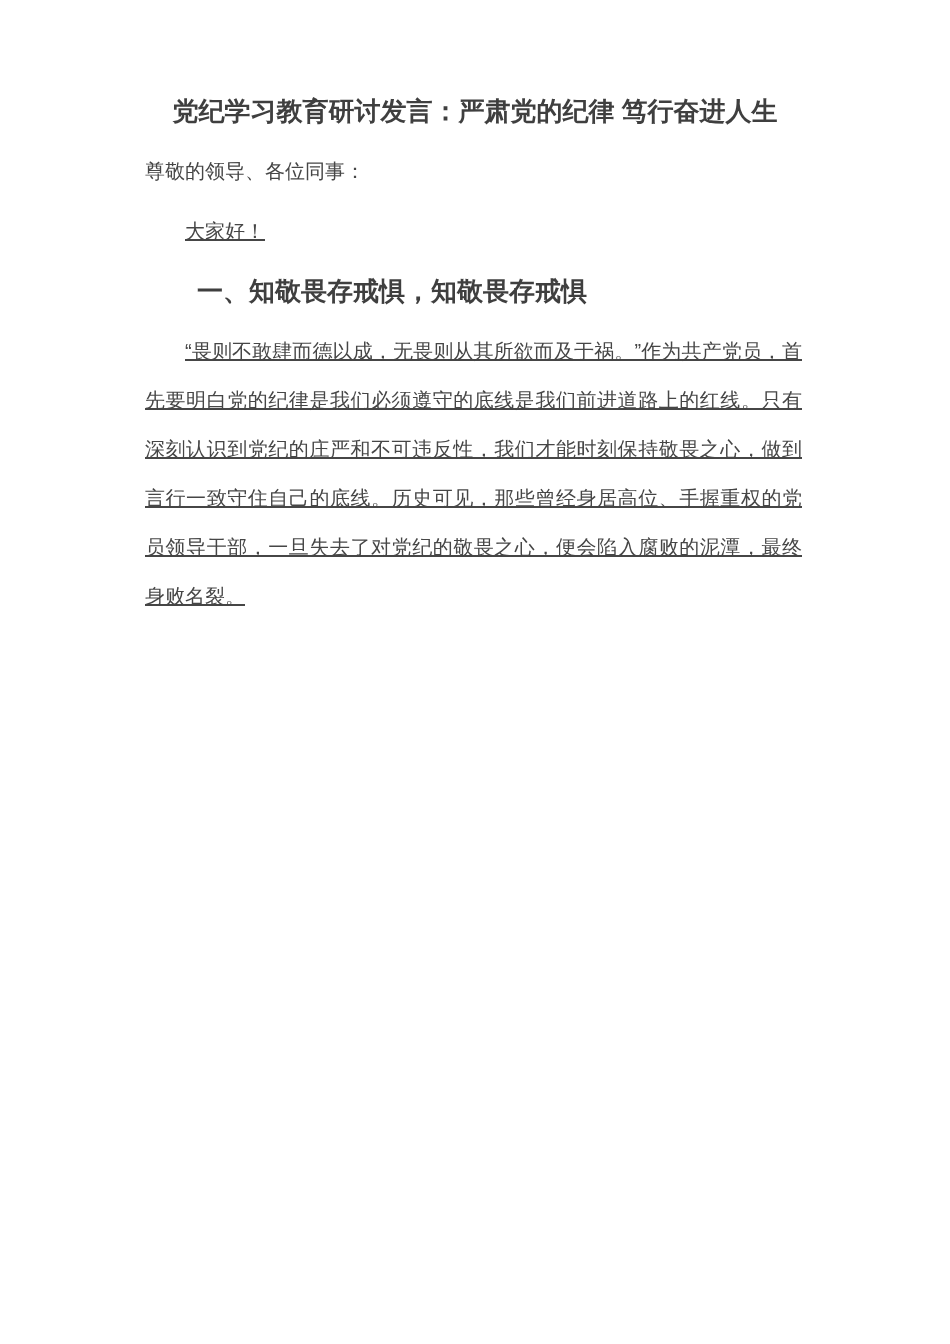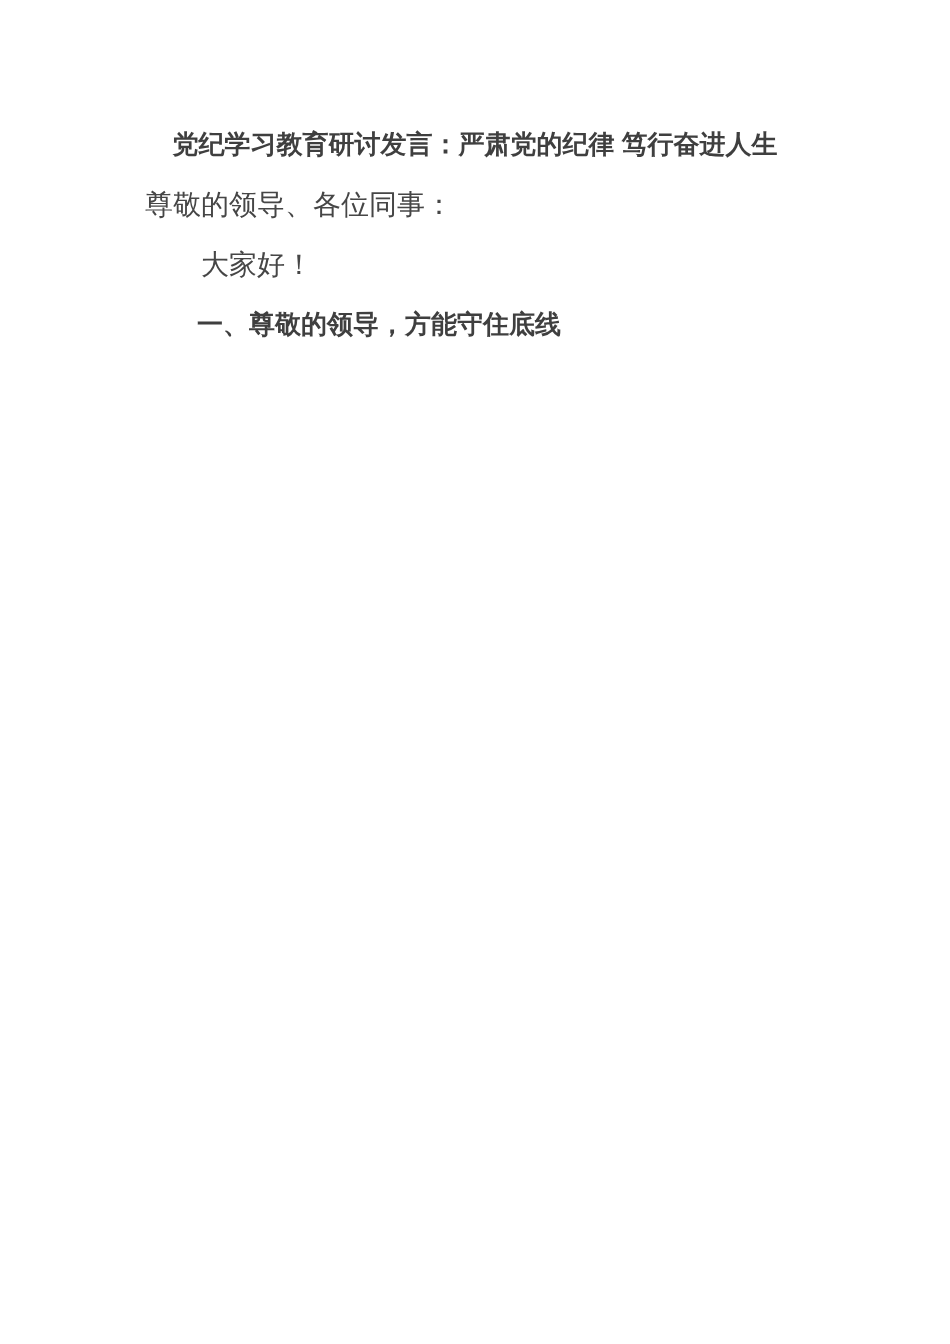--- a/index.html
+++ b/index.html
@@ -9,41 +9,42 @@
   body {
     width: 950px;
     height: 1344px;
     background: #ffffff;
     font-family: "Liberation Sans", sans-serif;
     overflow: hidden;
   }
   .doc-page {
     width: 660px;
     margin: 0 auto;
-    padding-top: 120px;
+    padding-top: 87px;
     color: #464646;
   }
   .doc-title {
     font-size: 26px;
     line-height: 49px;
     font-weight: bold;
     text-align: center;
     color: #3f3f3f;
     margin: 0 0 11px 0;
   }
   .doc-para {
-    font-size: 28px;
+    font-size: 20px;
     line-height: 49px;
     margin: 0 3px 11px 0;
     text-align: justify;
     text-justify: inter-ideograph;
     word-break: break-all;
   }
   .indent {
     text-indent: 2em;
+    text-decoration: underline;
   }
   .doc-heading {
     font-size: 26px;
     line-height: 49px;
     font-weight: bold;
     color: #3f3f3f;
     text-indent: 2em;
     margin: 0 0 11px 0;
   }
 </style>
@@ -51,16 +52,17 @@
 <body>
 
 <main class="doc-page">
   <h1 class="doc-title">党纪学习教育研讨发言：严肃党的纪律 笃行奋进人生</h1>
 
   <p class="doc-para">尊敬的领导、各位同事：</p>
 
   <p class="doc-para indent">大家好！</p>
 
 
-  <h2 class="doc-heading">一、尊敬的领导，方能守住底线</h2>
+  <h2 class="doc-heading">一、知敬畏存戒惧，知敬畏存戒惧</h2>
 
+  <p class="doc-para indent">“畏则不敢肆而德以成，无畏则从其所欲而及于祸。”作为共产党员，首先要明白党的纪律是我们必须遵守的底线是我们前进道路上的红线。只有深刻认识到党纪的庄严和不可违反性，我们才能时刻保持敬畏之心，做到言行一致守住自己的底线。历史可见，那些曾经身居高位、手握重权的党员领导干部，一旦失去了对党纪的敬畏之心，便会陷入腐败的泥潭，最终身败名裂。</p>
 
 </main>
 
 </body></html>

